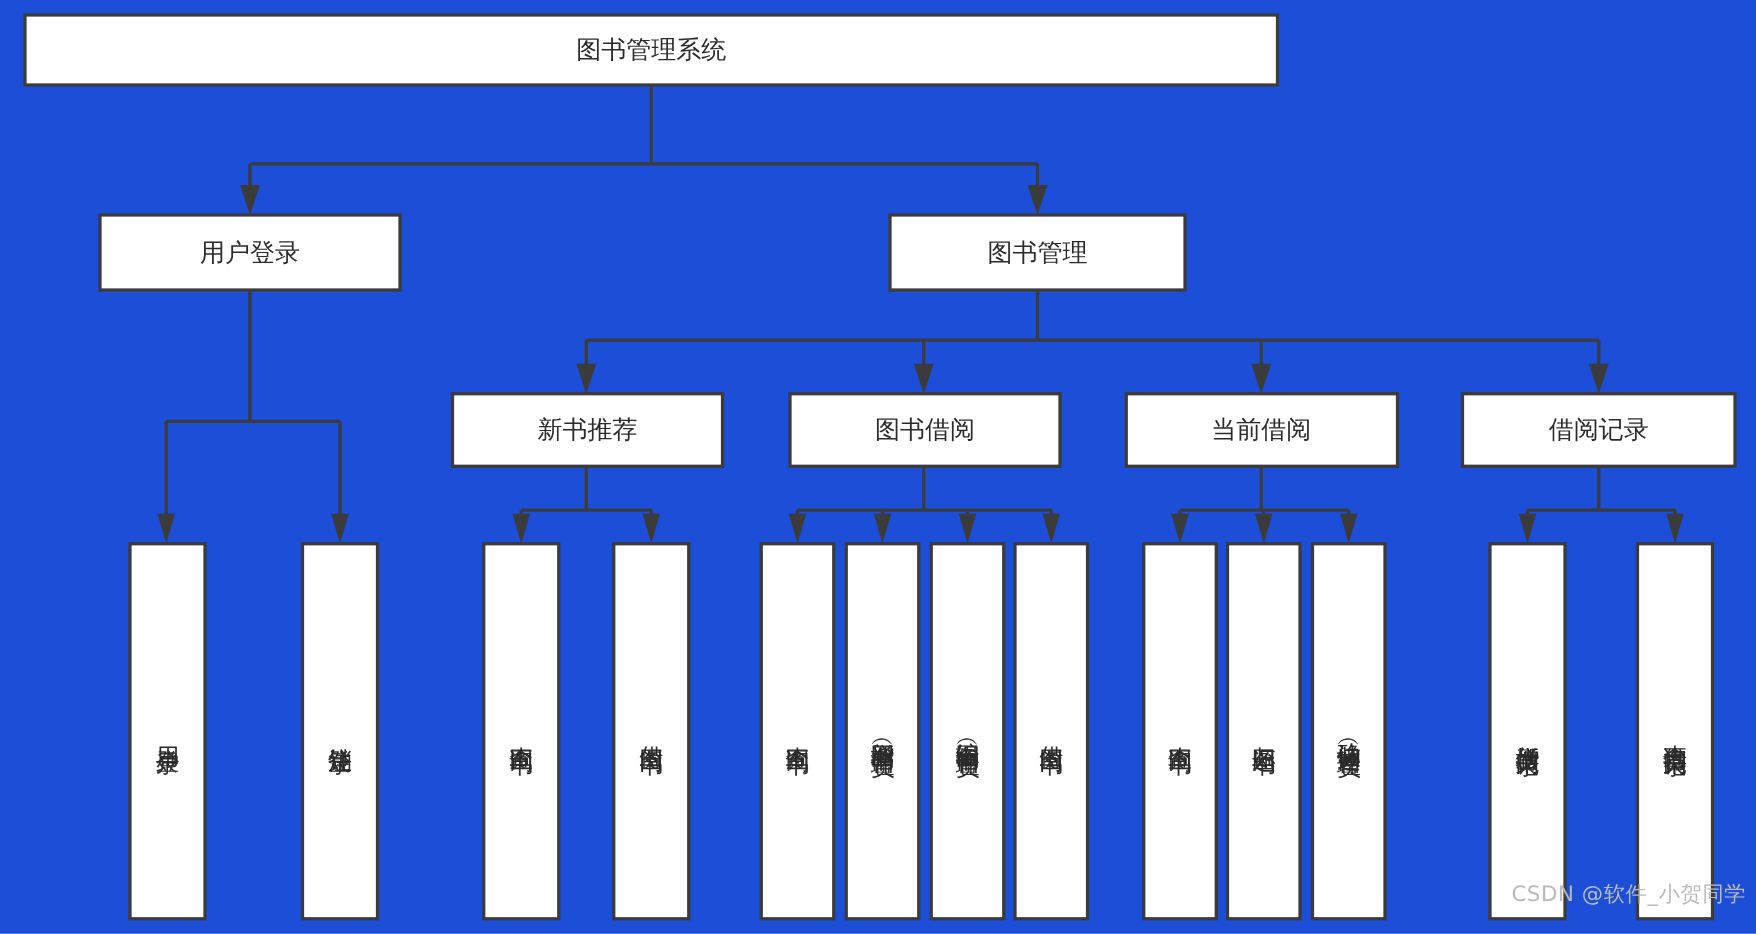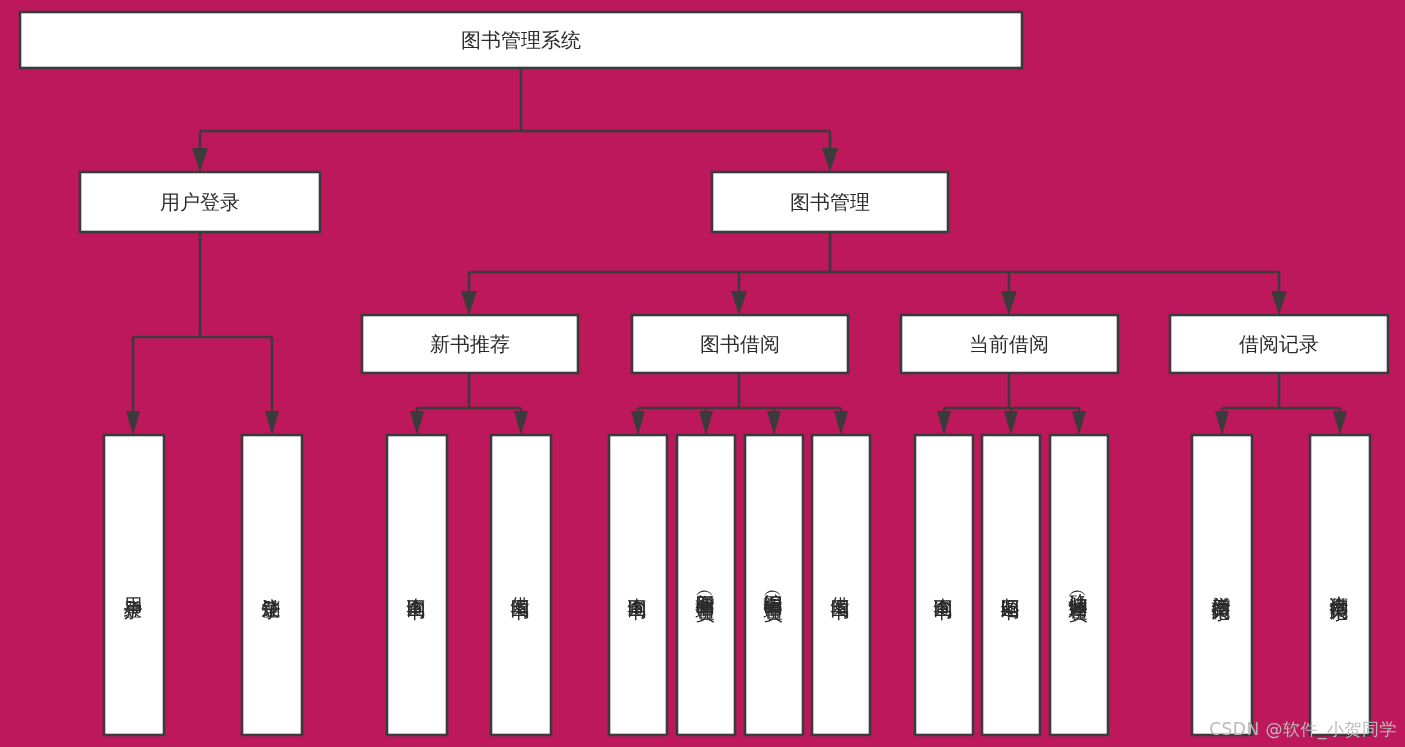--- a/index.html
+++ b/index.html
@@ -10,21 +10,21 @@
   body {
     width: 1405px;
     height: 747px;
     font-family: "DejaVu Sans", "Liberation Sans", sans-serif;
     overflow: hidden;
   }
   #diagram-root {
     position: relative;
     width: 1405px;
     height: 747px;
-    background: #be185d;
+    background: #1d4ed8;
   }
   svg#tree-svg {
     position: absolute;
     left: 0;
     top: 0;
     width: 1405px;
     height: 747px;
     display: block;
   }
   .node-box {
@@ -55,21 +55,21 @@
     fill: #2b2b2b;
     writing-mode: vertical-rl;
     text-orientation: upright;
     letter-spacing: 1.5px;
     dominant-baseline: central;
     text-anchor: middle;
   }
   .watermark {
     position: absolute;
     right: 8px;
-    bottom: 6px;
+    bottom: 20px;
     font-family: "DejaVu Sans", "Liberation Sans", sans-serif;
     font-size: 17px;
     color: #b9b9b9;
     white-space: nowrap;
     letter-spacing: 0.5px;
     pointer-events: none;
   }
 </style>
 </head>
 <body>

